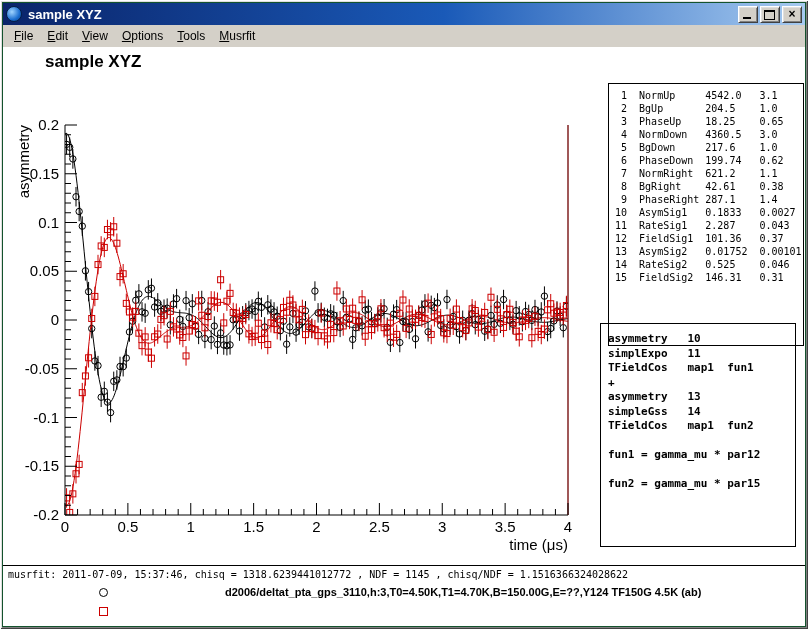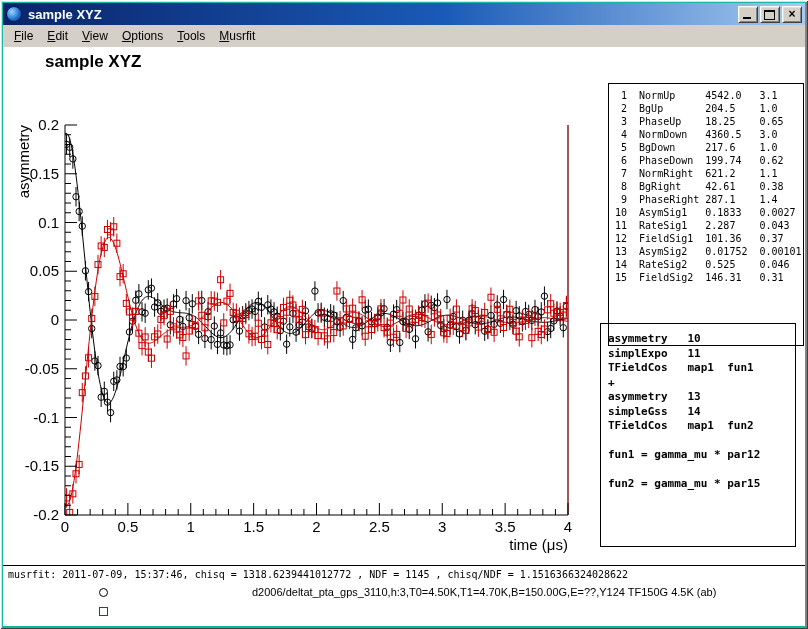--- a/index.html
+++ b/index.html
@@ -1,16 +1,16 @@
 <!DOCTYPE html>
 <html><head>
 <meta charset="utf-8">
 <style>
   html,body{margin:0;padding:0;background:#808080;font-family:"Liberation Sans",sans-serif;}
-  .window{position:relative;width:808px;height:629px;background:#14b8a6;box-sizing:border-box;padding:3px;
+  .window{position:relative;width:808px;height:629px;background:#14532d;box-sizing:border-box;padding:3px;
     box-shadow:inset 1px 1px 0 #ffffff, inset -1px -1px 0 #404040, inset 2px 2px 0 #dfdfdf, inset -2px -2px 0 #808080;}
   .titlebar{height:22px;background:linear-gradient(90deg,#0a246a 0%,#1a5ab8 55%,#a6caf0 100%);
     display:flex;align-items:center;padding:0 3px;}
   .app-icon{width:14px;height:14px;border-radius:50%;flex:0 0 auto;
     background:radial-gradient(circle at 35% 35%, #9fd4ff, #1b6ed0 60%, #083a7a);border:1px solid #042048;}
   .tb-title{color:#fff;font-weight:bold;font-size:13px;margin-left:6px;flex:1;white-space:nowrap;overflow:hidden;}
   .tb-btn{position:relative;width:18px;height:15px;background:#d4d0c8;margin-left:2px;flex:0 0 auto;cursor:default;
     border:1px solid;border-color:#ffffff #404040 #404040 #ffffff;box-shadow:inset 1px 1px 0 #dfdfdf, inset -1px -1px 0 #808080;
     display:flex;align-items:center;justify-content:center;}
   .glyph-min{position:absolute;left:4px;bottom:3px;width:8px;height:2px;background:#000;}
@@ -27,21 +27,21 @@
   .param-box{position:absolute;left:597px;top:28px;width:196px;height:263px;box-sizing:border-box;border:1px solid #000;
     margin:8px;padding:5px 0 0 6px;font:10px/13px "DejaVu Sans Mono",monospace;color:#000;overflow:hidden;}
   .theory-box{position:absolute;left:597px;top:276px;width:196px;height:224px;box-sizing:border-box;border:1px solid #000000;
     margin:0;padding:8px 0 0 7px;font:bold 11px/14.5px "DejaVu Sans Mono",monospace;color:#000;overflow:hidden;}
   .separator{position:absolute;left:0;top:518px;width:802px;height:0;border-top:1px solid #000;}
   .status{position:absolute;left:5px;top:521px;font:10px/13px "DejaVu Sans Mono",monospace;color:#000;white-space:nowrap;}
   .legend{position:absolute;left:0;top:536px;width:802px;}
   .legend-row{position:relative;height:19px;}
   .legend-marker{position:absolute;left:96px;top:5px;width:7px;height:7px;border:1px solid #000;background:transparent;}
   .legend-marker.circle{border-radius:50%;}
-  .legend-label{position:absolute;left:222px;top:3px;font-weight:normal;font-size:11px;white-space:nowrap;color:#000;margin-left:27px;}
+  .legend-label{position:absolute;left:222px;top:3px;font-weight:bold;font-size:11px;white-space:nowrap;color:#000;}
 </style>
 </head>
 <body>
 
 <div class="window">
   <div class="titlebar">
     <span class="app-icon"></span>
     <span class="tb-title">sample XYZ</span>
     <span class="tb-btn">
         <span class="glyph-min"></span>

